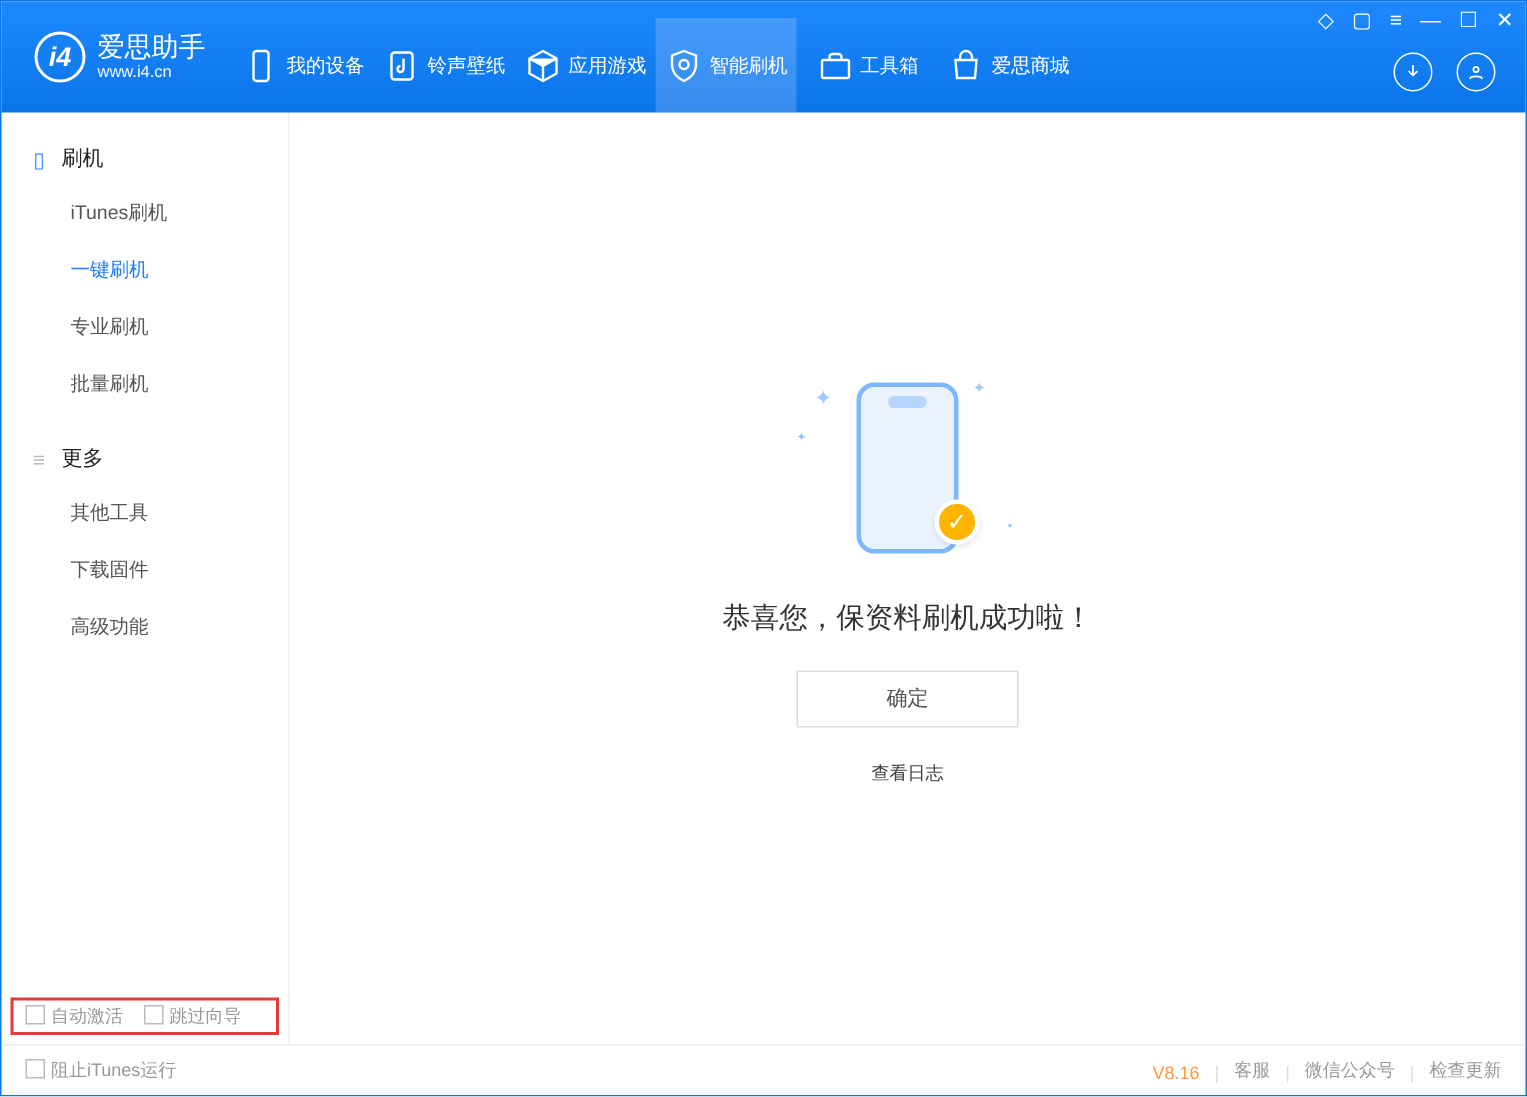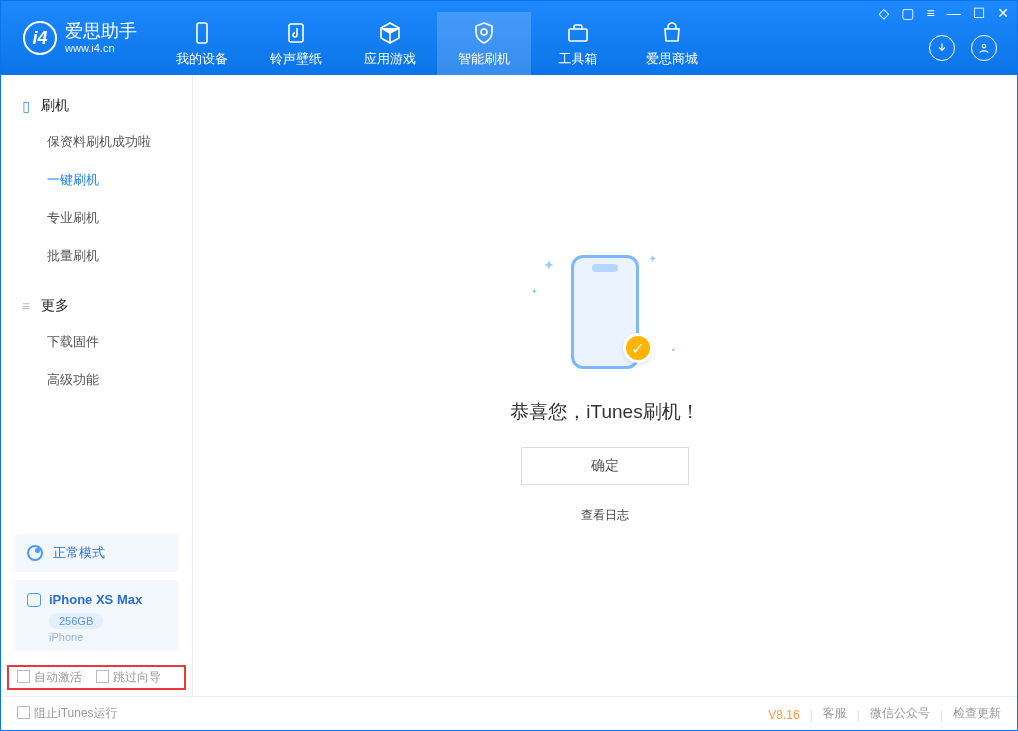--- a/index.html
+++ b/index.html
@@ -5,21 +5,21 @@
 * { margin: 0; padding: 0; box-sizing: border-box; font-family: "Microsoft YaHei", Arial, sans-serif; }
 body { background: #fff; }
 .window { width: 1018px; height: 731px; border: 1px solid #0a74e8; display: flex; flex-direction: column; }
 .titlebar { height: 74px; background: linear-gradient(180deg, #1e88ff 0%, #0a74e8 100%); display: flex; align-items: center; color: #fff; position: relative; }
 .logo-area { display: flex; align-items: center; padding: 0 18px 0 22px; gap: 8px; }
 .logo-badge { width: 34px; height: 34px; border: 2px solid #fff; border-radius: 50%; display: flex; align-items: center; justify-content: center; font-weight: bold; font-size: 18px; font-style: italic; }
 .logo-text { display: flex; flex-direction: column; line-height: 1.1; }
 .logo-text .cn { font-size: 18px; font-weight: 500; }
 .logo-text .en { font-size: 11px; opacity: .95; }
 .tabs { display: flex; height: 100%; }
-.tab { width: 94px; display: flex; flex-direction: column; align-items: center; justify-content: center; gap: 4px; font-size: 13px; cursor: pointer; margin-top: 11px; }
+.tab { width: 94px; display: flex; flex-direction: row; align-items: center; justify-content: center; gap: 4px; font-size: 13px; cursor: pointer; margin-top: 11px; }
 .tab.active { background: rgba(255,255,255,.18); }
 .tab-icon { width: 26px; height: 26px; display: flex; align-items: center; justify-content: center; }
 .tab-icon svg { width: 24px; height: 24px; fill: #fff; stroke: #fff; }
 .win-controls-top { position: absolute; top: 4px; right: 8px; display: flex; gap: 12px; align-items: center; }
 .win-controls-top span { cursor: pointer; font-size: 14px; }
 .win-icons-right { position: absolute; bottom: 14px; right: 20px; display: flex; gap: 16px; align-items: center; }
 .circle-btn { width: 26px; height: 26px; border: 1.5px solid #fff; border-radius: 50%; display: flex; align-items: center; justify-content: center; cursor: pointer; }
 .body-area { flex: 1; display: flex; min-height: 0; }
 .sidebar { width: 192px; border-right: 1px solid #eee; display: flex; flex-direction: column; }
 .side-nav { flex: 1; padding-top: 14px; overflow-y: auto; }
@@ -36,21 +36,21 @@
 .side-bottom { border: 2px solid #e83a3a; margin: 6px; padding: 2px 8px; display: flex; align-items: center; gap: 14px; font-size: 12px; color: #999; }
 .chk { width: 13px; height: 13px; border: 1px solid #bbb; display: inline-block; margin-right: 4px; vertical-align: -2px; }
 .main { flex: 1; position: relative; display: flex; flex-direction: column; align-items: center; justify-content: center; }
 .result { display: flex; flex-direction: column; align-items: center; gap: 22px; }
 .phone-illust { width: 160px; height: 130px; position: relative; display: flex; align-items: center; justify-content: center; }
 .phone-body { width: 68px; height: 114px; border: 3px solid #7db8ff; border-radius: 12px; background: #eaf3ff; position: relative; }
 .phone-body::before { content: ""; position: absolute; top: 6px; left: 50%; transform: translateX(-50%); width: 26px; height: 8px; background: #b7d6ff; border-radius: 4px; }
 .badge-check { position: absolute; right: 32px; bottom: 14px; width: 30px; height: 30px; background: #ffb400; border: 3px solid #fff; border-radius: 50%; display: flex; align-items: center; justify-content: center; color: #fff; font-size: 16px; box-shadow: 0 2px 4px rgba(0,0,0,.1); }
 .sparkle { position: absolute; color: #9ec9ff; font-size: 14px; }
 .result-title { font-size: 19px; color: #333; }
-.btn-ok { width: 168px; height: 38px; border: 1px solid #ddd; background: #fff; font-size: 14px; color: #555; cursor: pointer; }
+.btn-ok { width: 148px; height: 38px; border: 1px solid #ddd; background: #fff; font-size: 14px; color: #555; cursor: pointer; }
 .log-link { font-size: 12px; color: #404040; cursor: pointer; }
 .footer { height: 34px; border-top: 1px solid #eee; display: flex; align-items: center; padding: 0 16px; font-size: 12px; color: #999; }
 .footer .left { flex: 1; display: flex; align-items: center; }
 .footer .right { display: flex; align-items: flex-end; gap: 10px; }
 .footer .ver { color: #ff9a3a; }
 .footer .divider { color: #ddd; }
 .footer .lnk { cursor: pointer; }
 </style>
 </head>
 <body>
@@ -146,67 +146,52 @@
     </div>
   </div>
 
   <div class="body-area">
     <div class="sidebar">
       <div class="side-nav">
         <div class="side-group-h">
           <span class="gicon">▯</span>
           <span>刷机</span>
         </div>
-        <div class="side-item">保资料刷机成功啦</div>
+        <div class="side-item">iTunes刷机</div>
         <div class="side-item active">一键刷机</div>
         <div class="side-item">专业刷机</div>
         <div class="side-item">批量刷机</div>
 
         <div class="side-group-h" style="margin-top:14px">
           <span class="gicon" style="color:#bbb">≡</span>
           <span>更多</span>
         </div>
+        <div class="side-item">其他工具</div>
         <div class="side-item">下载固件</div>
         <div class="side-item">高级功能</div>
       </div>
 
-      <div class="side-status">
-        <div class="status-box">
-          <span style="width:16px;height:16px;border:2px solid #4a9aff;border-radius:50%;position:relative">
-              <span style="position:absolute;width:5px;height:5px;background:#4a9aff;border-radius:50%;top:1px;right:1px"></span>
-            </span>
-          <span>正常模式</span>
-        </div>
-        <div class="dev-box">
-          <div class="dn">
-            <span style="width:14px;height:14px;border:1.5px solid #4a9aff;border-radius:3px;display:inline-block"></span>
-            <span>iPhone XS Max</span>
-          </div>
-          <span class="cap">256GB</span>
-          <div class="dt">iPhone</div>
-        </div>
-      </div>
 
       <div class="side-bottom">
         <label><span class="chk"></span><span>自动激活</span></label>
         <label><span class="chk"></span><span>跳过向导</span></label>
       </div>
     </div>
 
     <div class="main">
       <div class="result">
         <div class="phone-illust">
           <span class="sparkle" style="top:10px;left:18px">✦</span>
           <span class="sparkle" style="top:40px;left:6px;font-size:8px;color:#8ec1ff">✦</span>
           <span class="sparkle" style="top:6px;right:28px;font-size:10px">✦</span>
           <span class="sparkle" style="bottom:22px;right:10px;font-size:9px">•</span>
           <div class="phone-body"></div>
           <div class="badge-check">✓</div>
         </div>
-        <div class="result-title">恭喜您，iTunes刷机！</div>
+        <div class="result-title">恭喜您，保资料刷机成功啦！</div>
         <button class="btn-ok">确定</button>
         <a class="log-link">查看日志</a>
       </div>
     </div>
   </div>
 
   <div class="footer">
     <div class="left">
       <label><span class="chk"></span><span>阻止iTunes运行</span></label>
     </div>

